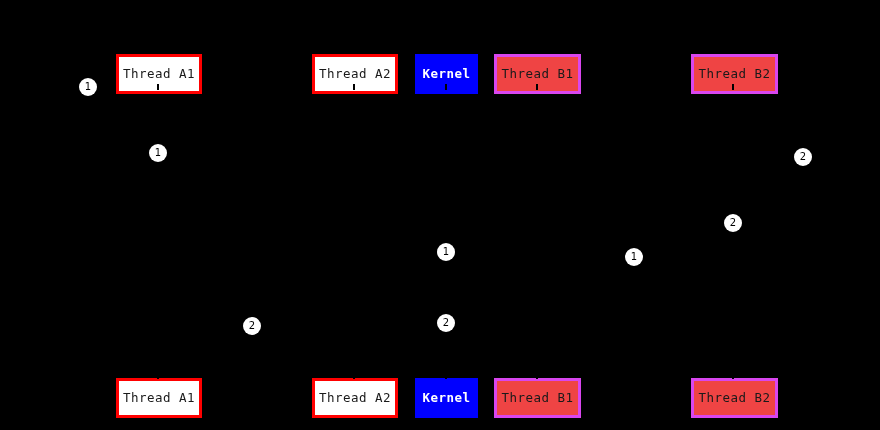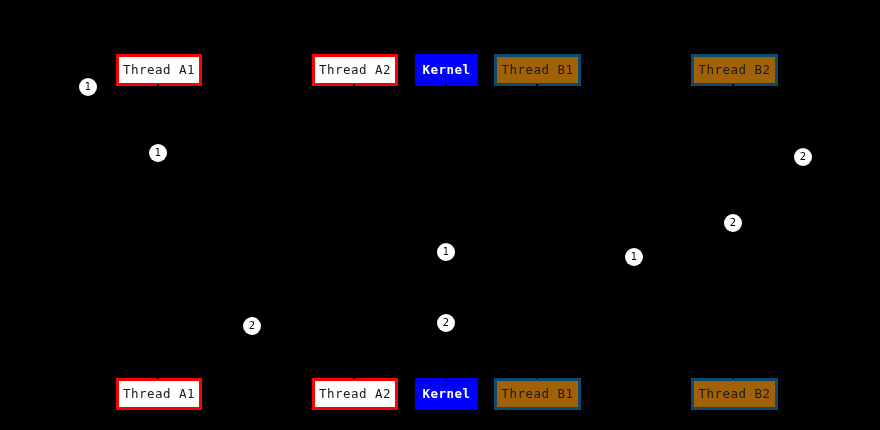--- a/index.html
+++ b/index.html
@@ -16,34 +16,34 @@
     font-family: "DejaVu Sans Mono", "Liberation Mono", monospace;
   }
 
   
   .node {
     position: absolute;
     box-sizing: border-box;
     display: flex;
     align-items: center;
     justify-content: center;
-    height: 32px;
+    height: 40px;
     font-size: 12.5px;
     letter-spacing: 0.5px;
     white-space: nowrap;
     line-height: 1;
   }
   .node.red {
     background: #ffffff;
     border: 3px solid #ff0000;
     color: #1a1a1a;
   }
   .node.blue {
-    background: #a16207;
-    border: 3px solid #0c4a6e;
+    background: #ef4444;
+    border: 3px solid #d946ef;
     color: #1a1a1a;
   }
   .node.solidblue {
     background: #0000ff;
     border: 0 none;
     color: #ffffff;
     font-weight: bold;
   }
 
   

